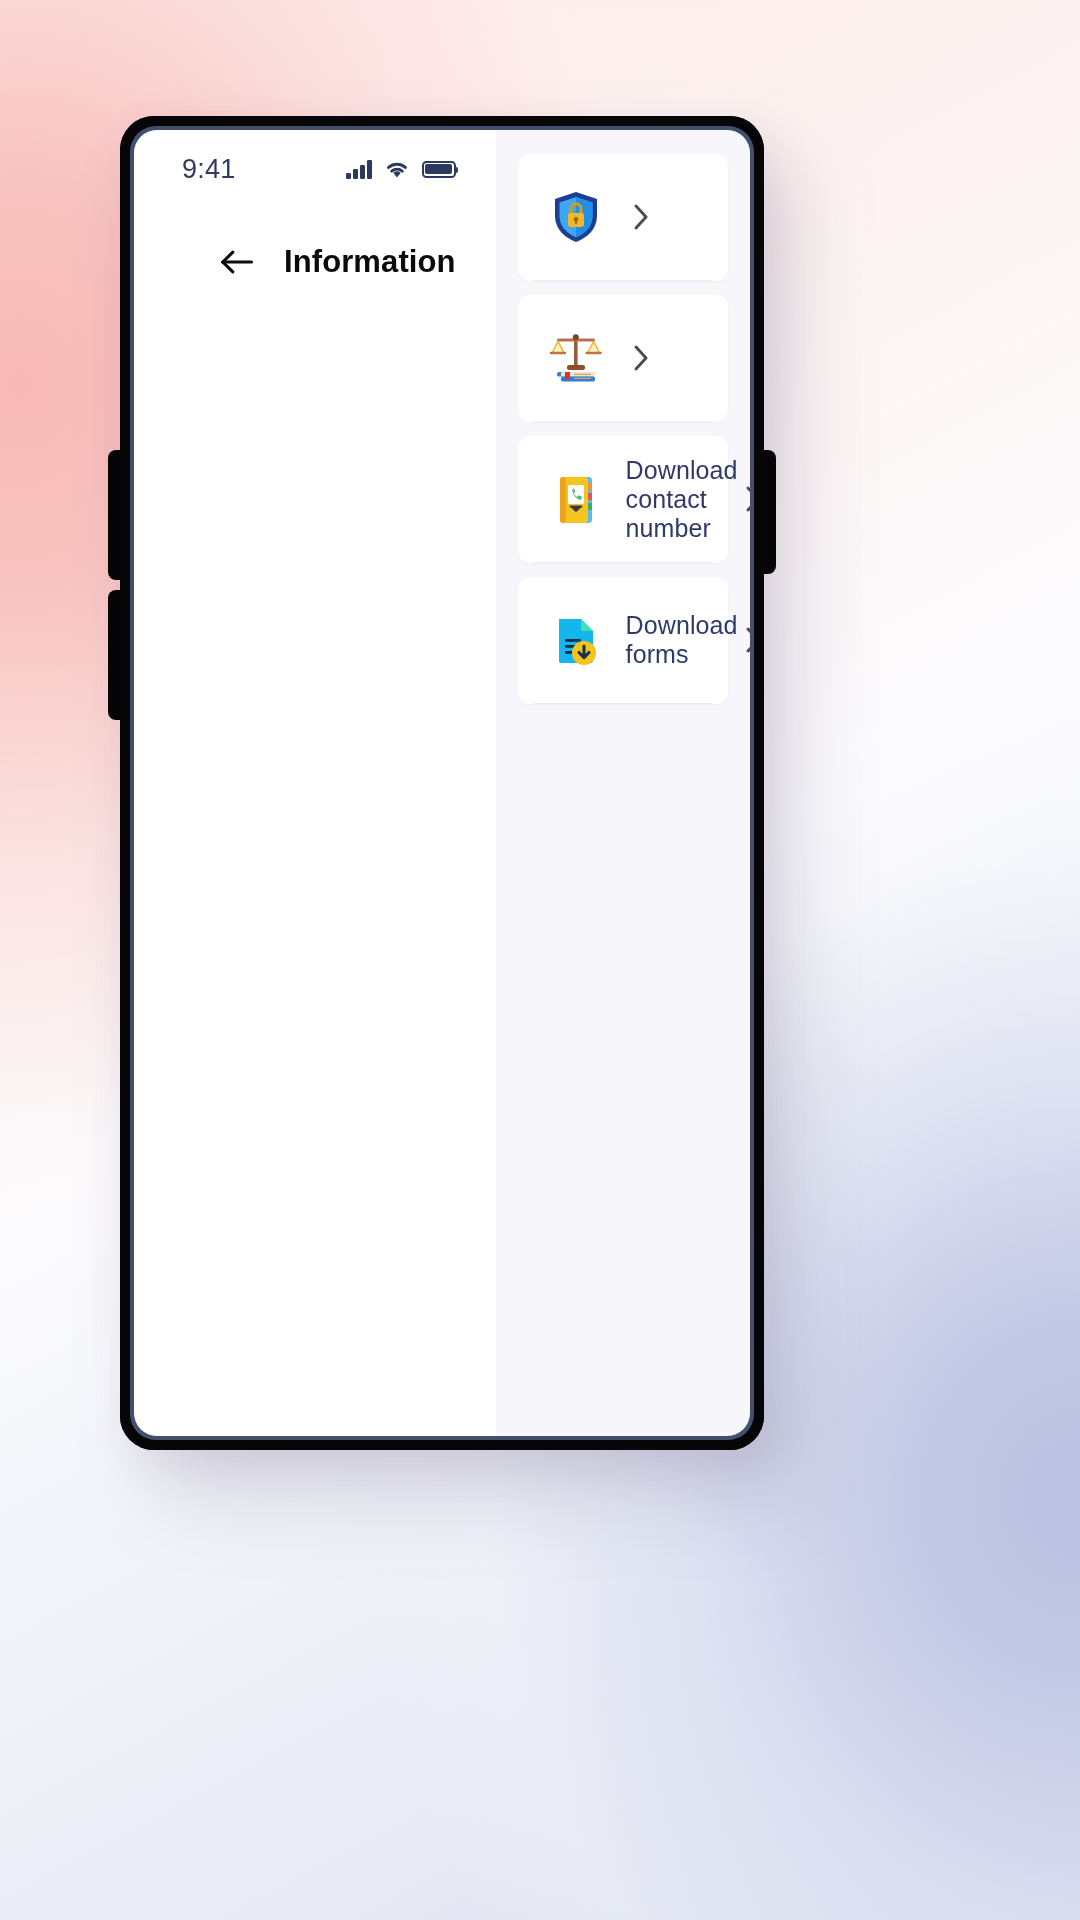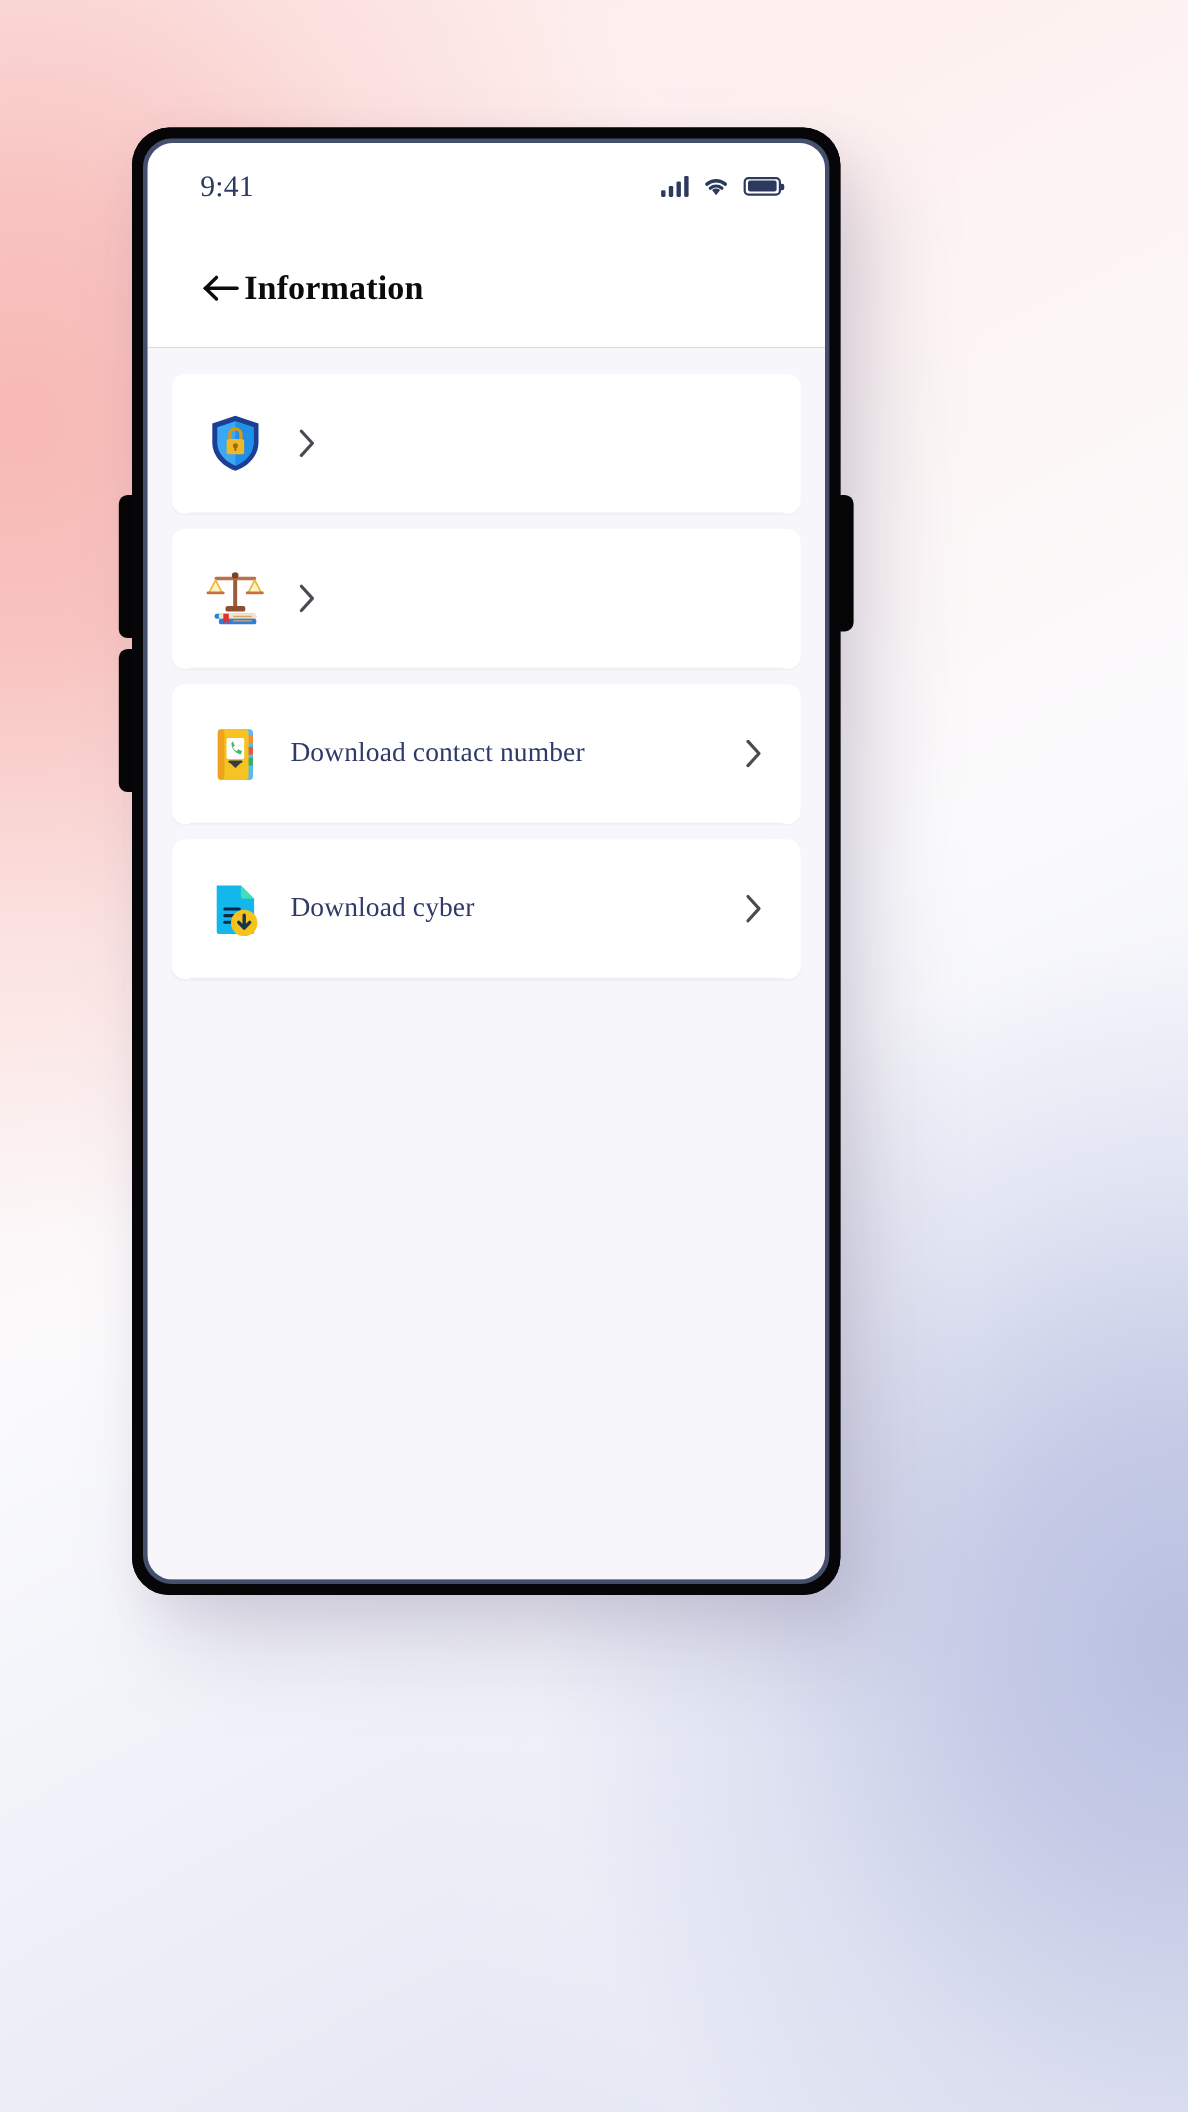--- a/index.html
+++ b/index.html
@@ -64,27 +64,26 @@
     width: 100%;
     height: 100%;
     background: #44506b;
     border-radius: 26px;
     padding: 4px;
   }
 
   .screen {
     width: 100%;
     height: 100%;
-    background: #8b5cf6;
+    background: #0ea5e9;
     border-radius: 23px;
     overflow: hidden;
     display: flex;
-    flex-direction: column;
+    flex-direction: row;
     position: relative;
-    font-family: Liberation Serif, serif;
   }
 
   
   .top-area {
     background: #ffffff;
     flex: 0 0 auto;
     padding: 0;
   }
 
   
@@ -138,21 +137,23 @@
     background: #2b3a5e;
     border-radius: 0 2px 2px 0;
   }
   .batt i { display: block; width: 100%; height: 100%; background: #2b3a5e; border-radius: 2px; }
 
   
   .app-header {
     height: 108px;
     display: flex;
     align-items: center;
+    gap: 26px;
     padding: 0 40px 0 46px;
+    margin-left: 36px;
   }
 
   .back-btn {
     width: 42px; height: 42px;
     display: flex;
     align-items: center;
     justify-content: center;
     cursor: pointer;
   }
   .back-btn svg { display: block; }
@@ -352,21 +353,21 @@
               <svg width="50" height="54" viewBox="0 0 50 54">
                 <path d="M8 6 h22 l12 12 v30 a2 2 0 0 1 -2 2 H10 a2 2 0 0 1 -2 -2 Z" fill="#14b7ec"></path>
                 <path d="M30 6 l12 12 H32 a2 2 0 0 1 -2 -2 Z" fill="#3fe0b8"></path>
                 <rect x="14" y="26" width="16" height="2.8" rx="1.4" fill="#0b2a4a"></rect>
                 <rect x="14" y="32" width="16" height="2.8" rx="1.4" fill="#0b2a4a"></rect>
                 <rect x="14" y="38" width="11" height="2.8" rx="1.4" fill="#0b2a4a"></rect>
                 <circle cx="33" cy="40" r="12" fill="#f6c31d"></circle>
                 <path d="M33 33 v11 M28 39.5 L33 44.6 L38 39.5" stroke="#17324f" stroke-width="3.1" fill="none" stroke-linecap="round" stroke-linejoin="round"></path>
               </svg>
             </div>
-            <div class="row-label">Download cyber</div>
+            <div class="row-label">Download forms</div>
             <div class="chev">
               <svg width="16" height="26" viewBox="0 0 16 26">
                 <path d="M3 2 L13 13 L3 24" stroke="#4a4a52" stroke-width="2.9" fill="none" stroke-linecap="round" stroke-linejoin="round"></path>
               </svg>
             </div>
           </div>
           <div class="row-divider"></div>
         </div>
 
 

